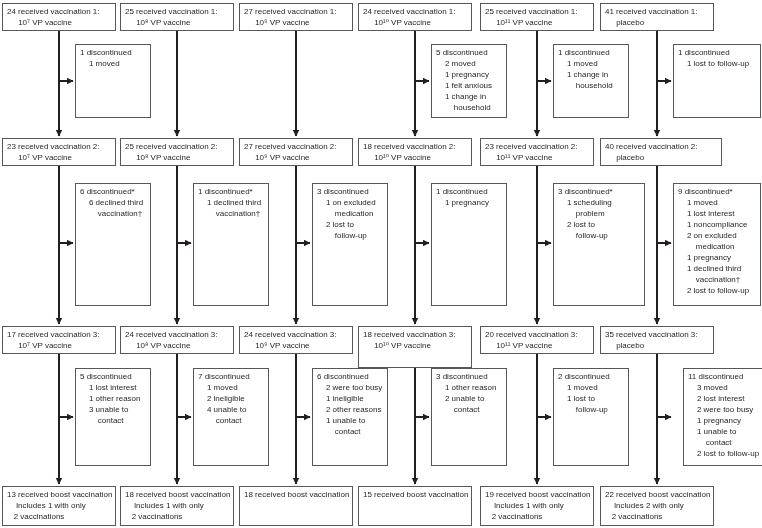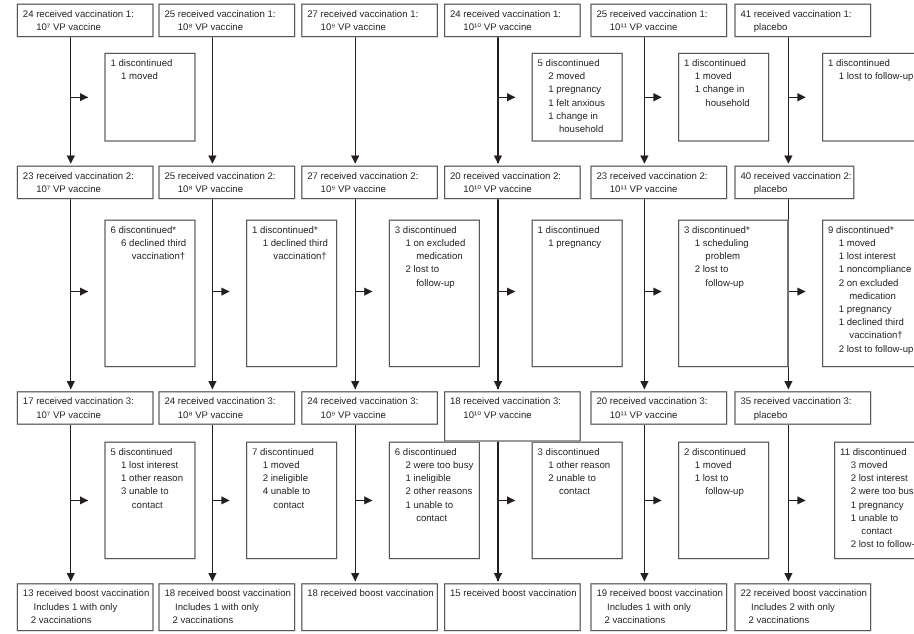--- a/index.html
+++ b/index.html
@@ -7,21 +7,21 @@
     position:relative;width:762px;height:528px;background:#ffffff;
     font-family:"Liberation Sans","DejaVu Sans",sans-serif;
     color:#231f20;overflow:hidden;
   }
   .connectors{position:absolute;left:0;top:0;}
   .connectors line{stroke:#231f20;stroke-width:1.1;shape-rendering:crispEdges;}
   .box{
     position:absolute;box-sizing:border-box;
     border:1px solid #55575a;background:#ffffff;
     font-size:8px;line-height:11px;color:#231f20;
-    white-space:pre-wrap;padding:2px 1px 1px 4px;overflow:hidden;margin-left:12px;
+    white-space:pre-wrap;padding:2px 1px 1px 4px;overflow:hidden;
   }
 </style>
 </head>
 <body>
 
 <div class="canvas">
 
   <svg class="connectors" width="762" height="528" viewBox="0 0 762 528">
     <defs>
       <marker id="ah" markerWidth="8" markerHeight="8" refX="6.5" refY="3.5" orient="auto" markerUnits="userSpaceOnUse">
@@ -97,25 +97,25 @@
         household</div>
   <div class="box" style="left:673px;top:44px;width:88px;height:74px">1 discontinued
     1 lost to follow-up</div>
 
   <div class="box" style="left:2px;top:138px;width:114px;height:28px">23 received vaccination 2:
      10⁷ VP vaccine</div>
   <div class="box" style="left:120px;top:138px;width:114px;height:28px">25 received vaccination 2:
      10⁸ VP vaccine</div>
   <div class="box" style="left:239px;top:138px;width:114px;height:28px">27 received vaccination 2:
      10⁹ VP vaccine</div>
-  <div class="box" style="left:358px;top:138px;width:114px;height:28px">20 received vaccination 2:
+  <div class="box" style="left:358px;top:138px;width:114px;height:28px">18 received vaccination 2:
      10¹⁰ VP vaccine</div>
   <div class="box" style="left:480px;top:138px;width:114px;height:28px">23 received vaccination 2:
      10¹¹ VP vaccine</div>
-  <div class="box" style="left:600px;top:138px;width:100px;height:28px">40 received vaccination 2:
+  <div class="box" style="left:600px;top:138px;width:122px;height:28px">40 received vaccination 2:
      placebo</div>
 
   <div class="box" style="left:75px;top:183px;width:76px;height:123px">6 discontinued*
     6 declined third
         vaccination†</div>
   <div class="box" style="left:193px;top:183px;width:76px;height:123px">1 discontinued*
     1 declined third
         vaccination†</div>
   <div class="box" style="left:312px;top:183px;width:76px;height:123px">3 discontinued
     1 on excluded

